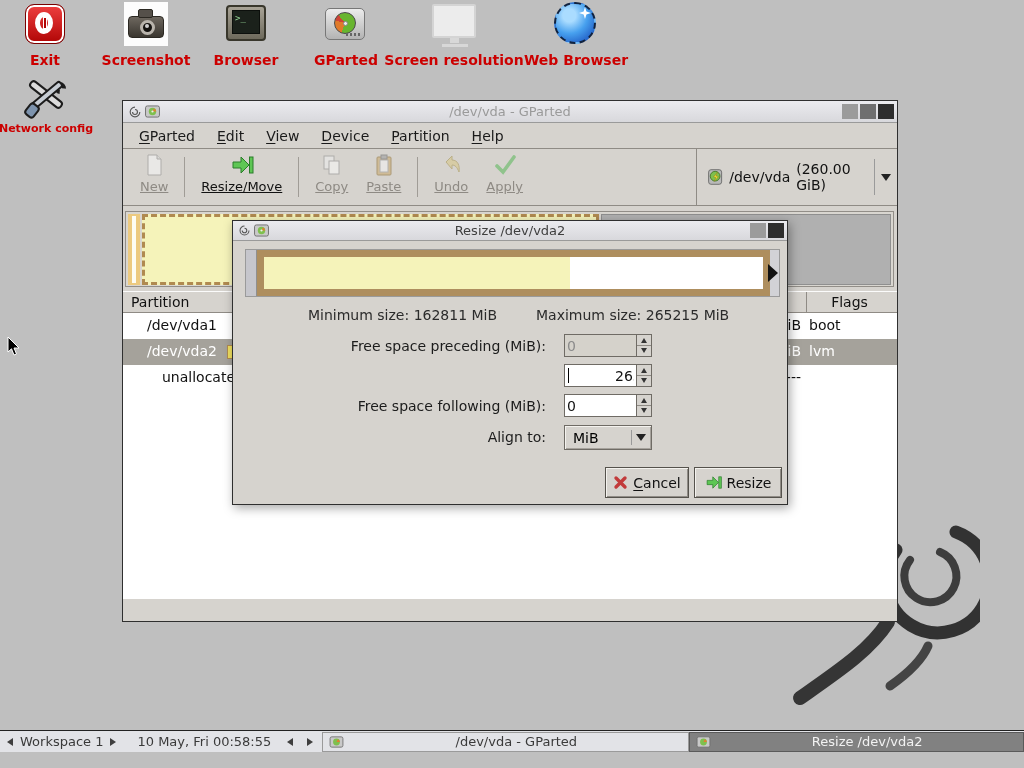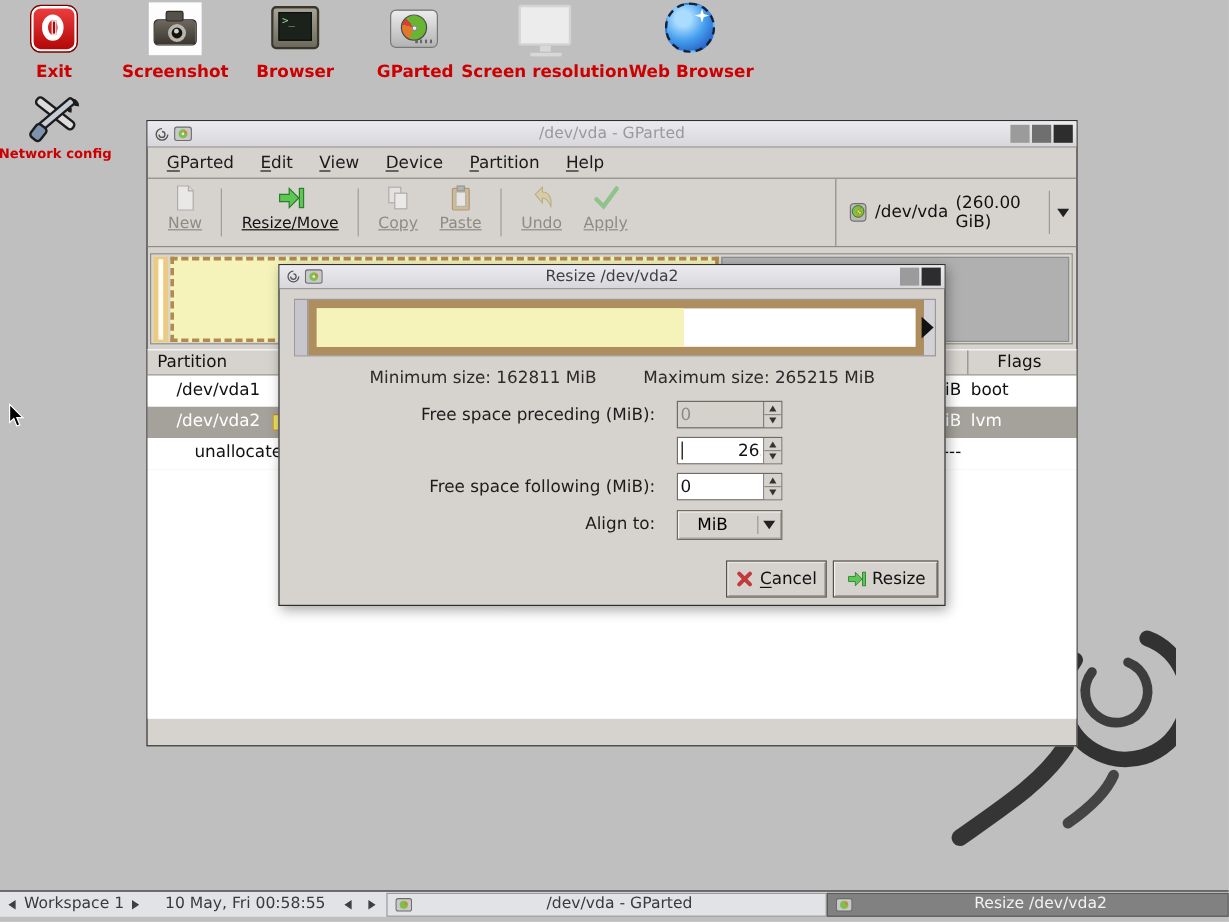--- a/index.html
+++ b/index.html
@@ -108,28 +108,28 @@
   .spinbox.off { background:#d5d2cb; }
   .spinbox.off input { color:#8b8b8b; }
   .spin-col { width:15px; border-left:1px solid #6f6b65; display:flex; flex-direction:column; }
   .spin-btn { flex:1; background:#d6d3ce; position:relative; }
   .spin-btn + .spin-btn { border-top:1px solid #8f8b85; }
   .spin-btn::after { content:""; position:absolute; left:4px; }
   .spin-up::after { top:3px; border-left:3px solid transparent; border-right:3px solid transparent; border-bottom:5px solid #333; }
   .spin-dn::after { bottom:3px; border-left:3px solid transparent; border-right:3px solid transparent; border-top:5px solid #333; }
   .caret { position:absolute; left:3px; top:3px; width:1px; height:15px; background:#000; }
 
-  .combo { position:absolute; left:331px; width:88px; height:25px; background:#d6d3ce; border:1px solid #6f6b65; box-shadow:inset 1px 1px 0 #f4f2ee, inset -1px -1px 0 #a6a29c; display:flex; align-items:center; font-size:14px; padding-left:16px; gap:4px; }
+  .combo { position:absolute; left:331px; width:88px; height:25px; background:#d6d3ce; border:1px solid #6f6b65; box-shadow:inset 1px 1px 0 #f4f2ee, inset -1px -1px 0 #a6a29c; display:flex; align-items:center; font-size:14px; padding-left:8px; gap:4px; }
   .combo .combo-vline { margin:4px 0 4px auto; }
   .combo .arr-down { margin-right:5px; }
 
   .gtk-btn { position:absolute; height:31px; background:#d6d3ce; border:1px solid #55524c; box-shadow:inset 1px 1px 0 #f4f2ee, inset -1px -1px 0 #908c86; display:flex; align-items:center; justify-content:center; gap:5px; font-size:14px; color:#111; }
 
   
-  .taskbar { position:absolute; left:0; bottom:4px; width:1024px; height:22px; background:#e2e3e7; border-top:1px solid #222; display:flex; align-items:center; font-size:13px; color:#3a3a3a; }
+  .taskbar { position:absolute; left:0; bottom:16px; width:1024px; height:22px; background:#e2e3e7; border-top:1px solid #222; display:flex; align-items:center; font-size:13px; color:#3a3a3a; }
   .pager-arrow { width:0; height:0; margin:0 7px; }
   .pa-l { border-top:4px solid transparent; border-bottom:4px solid transparent; border-right:6px solid #3f3f3f; }
   .pa-r { border-top:4px solid transparent; border-bottom:4px solid transparent; border-left:6px solid #3f3f3f; }
   .task { height:20px; display:flex; align-items:center; border:1px solid #9a9a9a; padding:0 6px; gap:6px; }
   .task .tk-label { flex:1; text-align:center; white-space:nowrap; overflow:hidden; }
   .task.active { background:#818181; border-color:#5a5a5a; color:#f2f2f2; }
   .mini-gp { width:15px; height:12px; flex:0 0 auto; }
 
   
   .no-ptr { pointer-events:none; }

